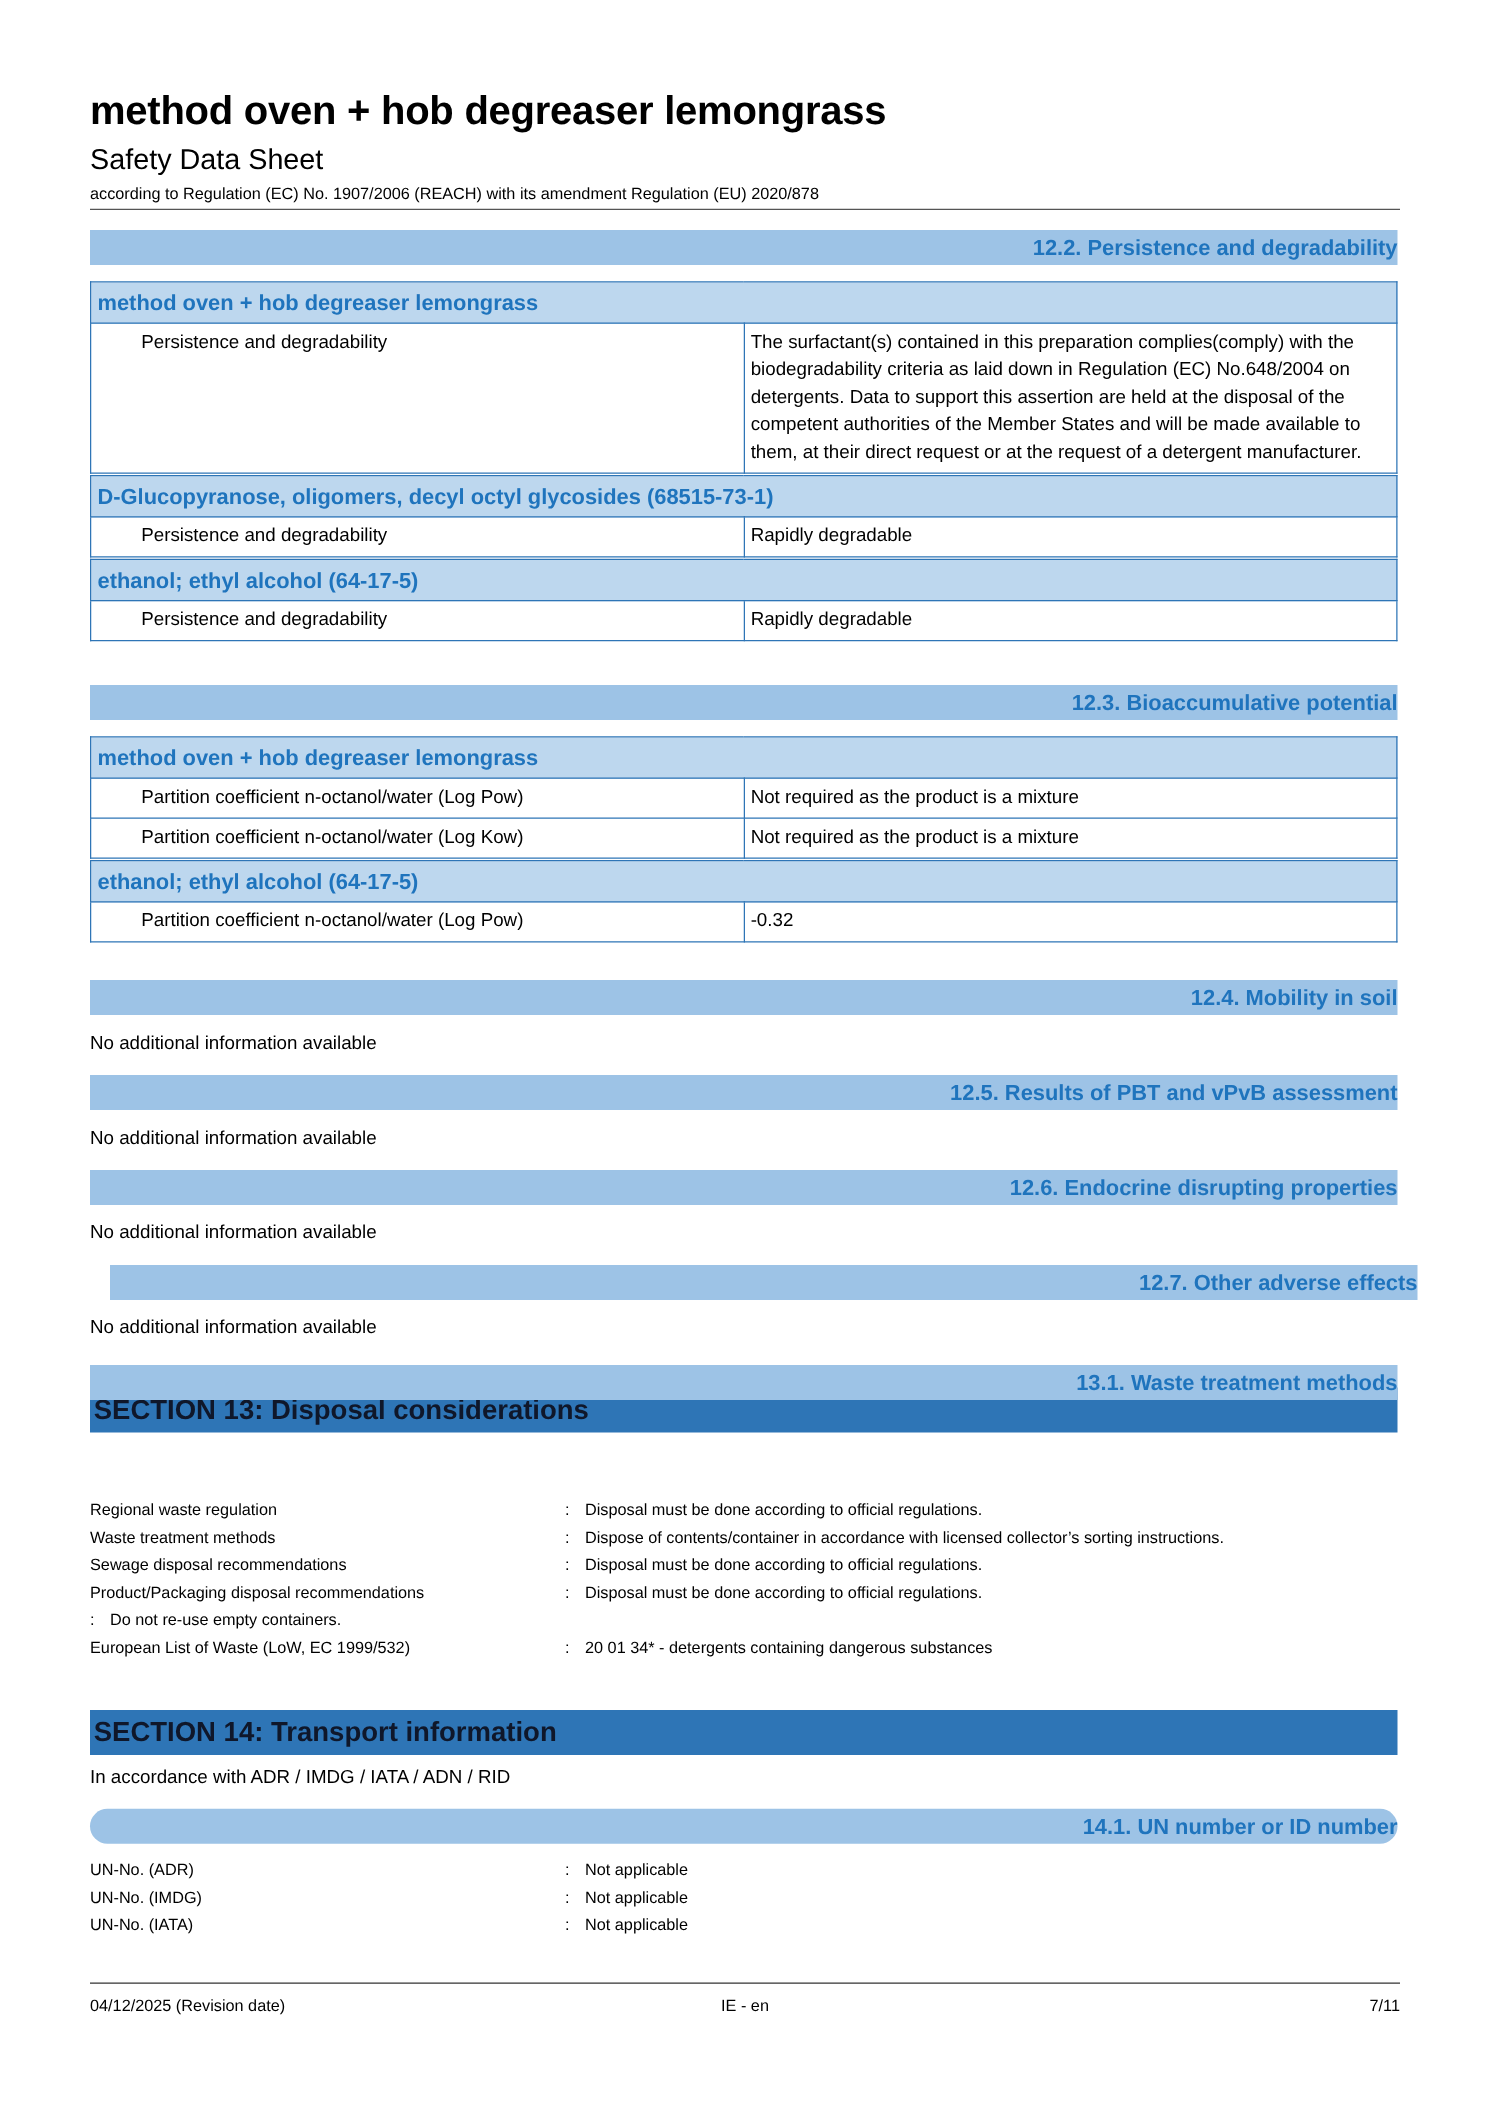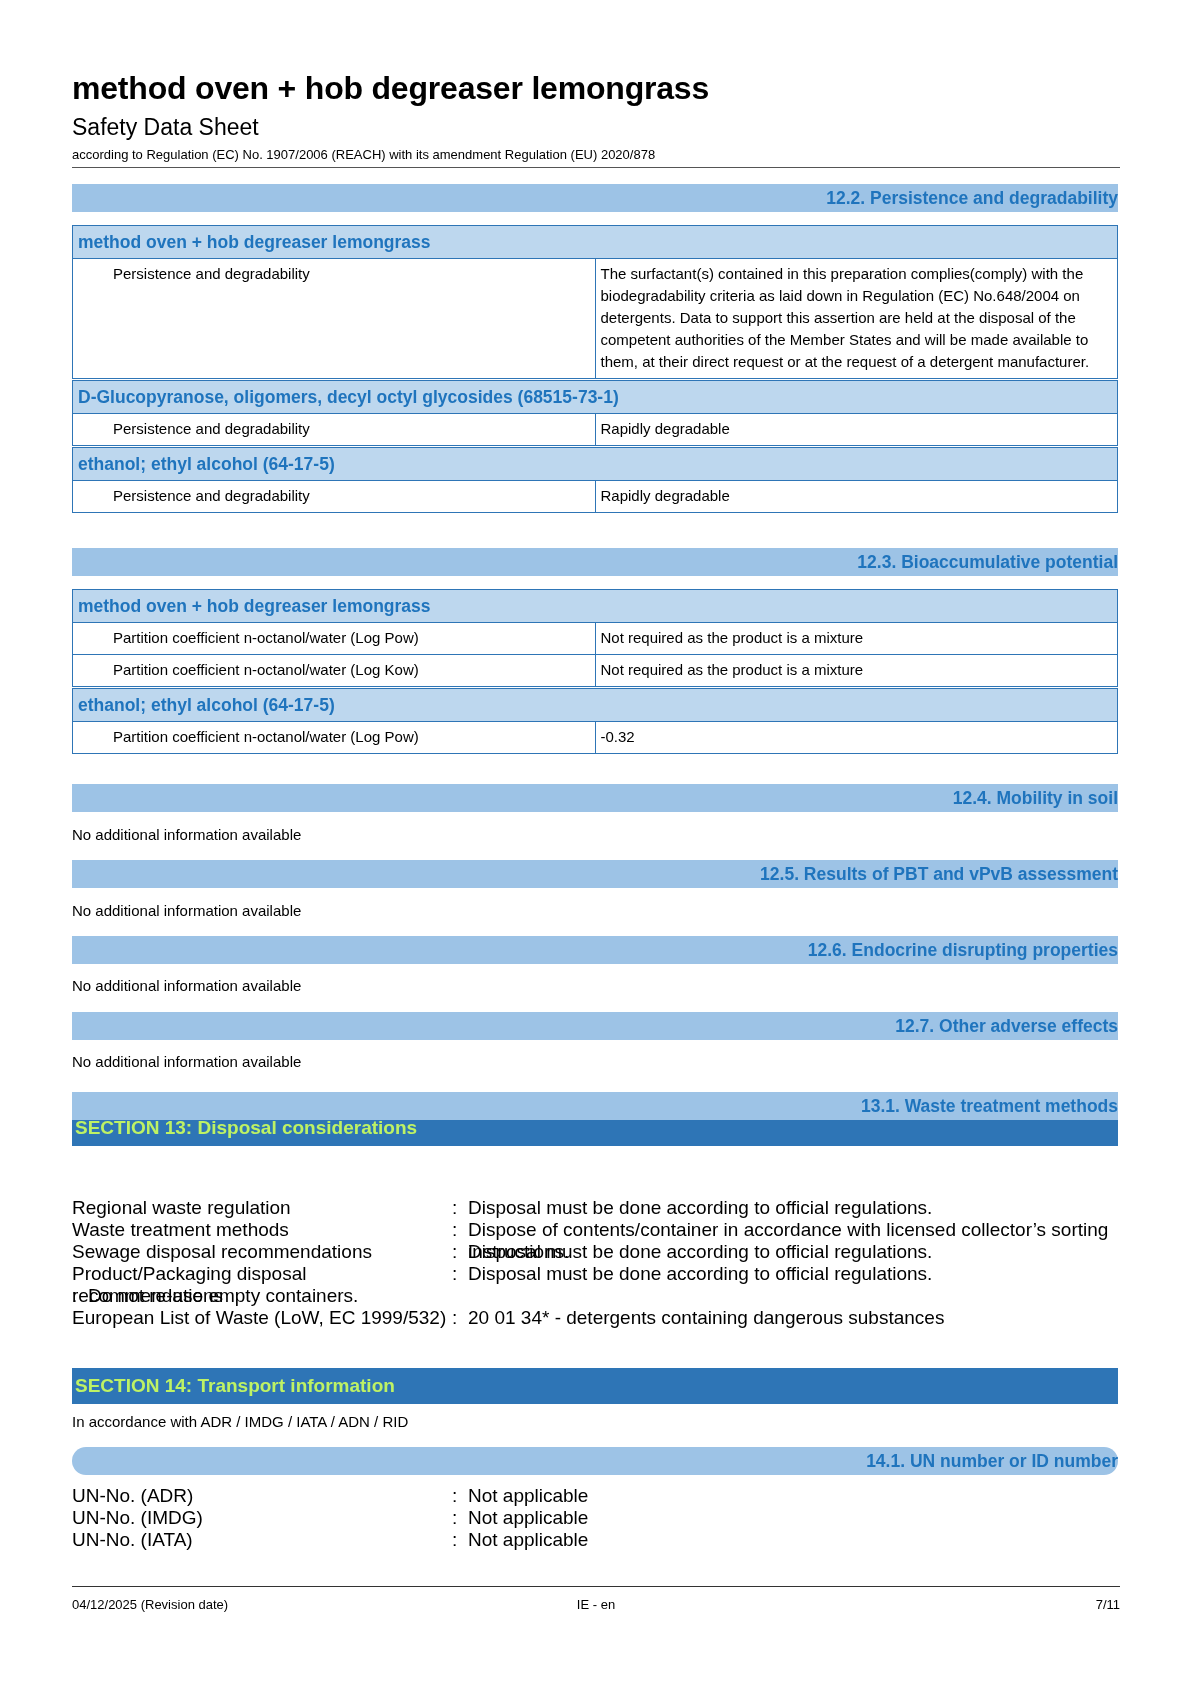--- a/index.html
+++ b/index.html
@@ -7,30 +7,30 @@
          font-family: "Liberation Sans", sans-serif; color: #000; }
   .page { position: absolute; left: 72px; top: 0; width: 1048px; }
   .doc-title { position: absolute; top: 70px; left: 0; font-size: 32px; font-weight: bold; letter-spacing: -0.2px; }
   .doc-subtitle { position: absolute; top: 114px; left: 0; font-size: 23px; }
   .doc-reg { position: absolute; top: 147px; left: 0; font-size: 13px; }
   .header-rule { position: absolute; top: 167px; left: 0; width: 1048px; height: 0; border-top: 1.5px solid #555; }
 
   .sub-h { position: absolute; left: 0; width: 1046px; height: 28px; background: #9dc3e6;
            color: #1f74bd; font-weight: bold; font-size: 17.5px; line-height: 29px; padding-left: 3px; box-sizing: border-box; text-align: right; }
   .sec-h { position: absolute; left: 0; width: 1046px; height: 36px; background: #2e75b6;
-           color: #bef264; font-weight: bold; font-size: 19px; line-height: 36px; padding-left: 3px; box-sizing: border-box; }
+           color: #0f172a; font-weight: bold; font-size: 22px; line-height: 36px; padding-left: 3px; box-sizing: border-box; }
 
   table.grid { position: absolute; left: 0; width: 1046px; border-collapse: collapse; table-layout: fixed; }
   table.grid td { border: 1.5px solid #2e75b6; font-size: 15px; padding: 4px 5px 5px 5px; vertical-align: top; line-height: 22px; }
   table.grid td.c1 { width: 384px; padding-left: 40px; }
   table.grid tr.grp td { background: #bdd7ee; color: #1f74bd; font-weight: bold; font-size: 17.5px; height: 26px; line-height: 26px; padding-top: 3px; padding-bottom: 3px; }
   table.grid tr.gap td { border: none; height: 1px; padding: 0; background: #fff; }
 
   .plain { position: absolute; left: 0; font-size: 15px; }
-  .kv { position: absolute; left: 0; width: 1046px; font-size: 19px; }
+  .kv { position: absolute; left: 0; width: 1046px; font-size: 13px; }
   .kv .row { display: flex; height: 22px; line-height: 22px; }
   .kv .k { width: 380px; }
   .kv .sep { width: 16px; }
   .kv .v { flex: 1; }
 
   .footer-rule { position: absolute; top: 1586px; left: 0; width: 1048px; border-top: 1.5px solid #333; }
   .footer { position: absolute; top: 1597px; left: 0; width: 1048px; font-size: 13px; }
   .footer .l { position: absolute; left: 0; }
   .footer .c { position: absolute; left: 0; width: 1048px; text-align: center; }
   .footer .r { position: absolute; right: 0; }
@@ -106,21 +106,21 @@
 
   <div class="sub-h" style="top:784px;">12.4. Mobility in soil</div>
   <div class="plain" style="top:826px;">No additional information available</div>
 
   <div class="sub-h" style="top:860px;">12.5. Results of PBT and vPvB assessment</div>
   <div class="plain" style="top:902px;">No additional information available</div>
 
   <div class="sub-h" style="top:936px;">12.6. Endocrine disrupting properties</div>
   <div class="plain" style="top:977px;">No additional information available</div>
 
-  <div class="sub-h" style="top:1012px;">12.7. Other adverse effects</div>
+  <div class="sub-h" style="top:1012px;margin-left:16px;">12.7. Other adverse effects</div>
   <div class="plain" style="top:1053px;">No additional information available</div>
 
   <div class="sec-h" style="top:1110px;">SECTION 13: Disposal considerations</div>
   <div class="sub-h" style="top:1092px;">13.1. Waste treatment methods</div>
   <div class="kv" style="top:1197px;">
     <div class="row">
       <span class="k">Regional waste regulation</span>
       <span class="sep">:</span>
       <span class="v">Disposal must be done according to official regulations.</span>
     </div>

